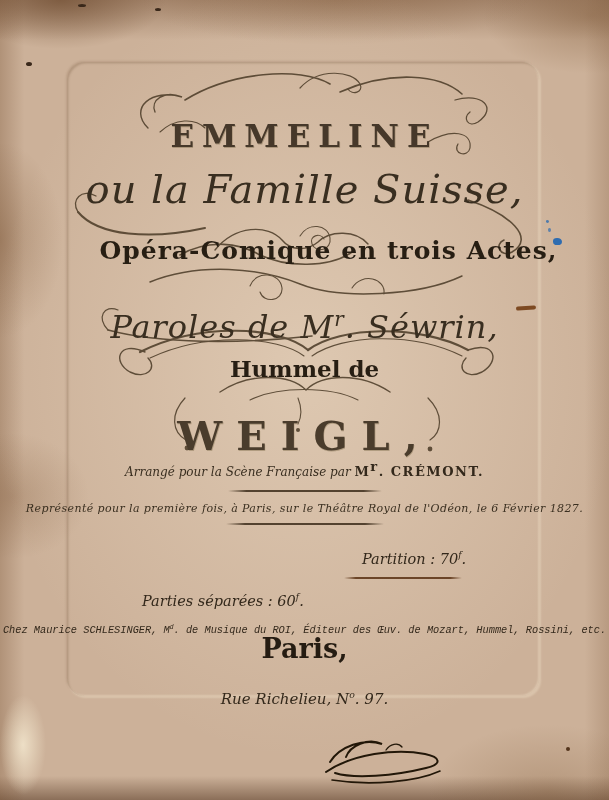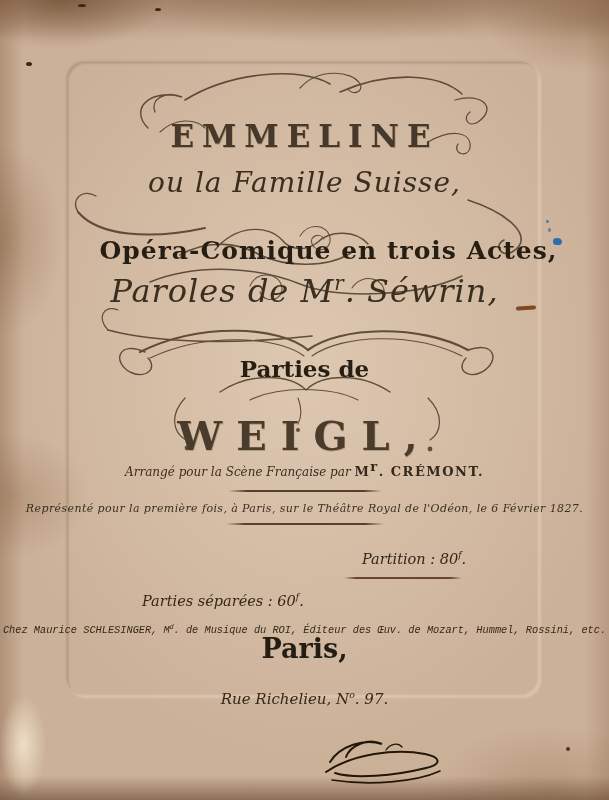--- a/index.html
+++ b/index.html
@@ -31,21 +31,21 @@
       inset -1px -1px 2px rgba(240,224,200,0.45),
       1.5px 1.5px 2px rgba(240,224,200,0.40),
       -1px -1px 2px rgba(92,62,38,0.16);
   }
 
   .title-main{
     font-size:31px;font-weight:bold;letter-spacing:8px;
     color:#46382a;text-shadow:0.6px 0.6px 0 rgba(160,140,112,0.8);
   }
   .script{font-style:italic;color:#392e20;}
-  .subtitle{font-size:28px;letter-spacing:1px;}
+  .subtitle{font-size:40px;letter-spacing:1px;}
   .genre{font-size:25px;font-weight:bold;color:#271e13;letter-spacing:1px;margin-left:24px;}
   .paroles{font-size:32px;letter-spacing:1px;}
   .musique{font-size:23px;font-weight:bold;color:#271e13;}
   .composer{
     font-size:40px;font-weight:bold;letter-spacing:14px;
     color:#4a3c2c;text-shadow:0.6px 0.6px 0 rgba(166,146,118,0.8);
   }
   .arrange-line{font-size:12px;color:#33281b;}
   .arrange-line .caps{font-style:normal;font-weight:bold;letter-spacing:1.5px;font-size:13px;}
   .premiere-line{font-size:11px;letter-spacing:0.4px;color:#3a2f20;}
@@ -115,43 +115,43 @@
     <path d="M298,398 c4,10 4,18 0,26" stroke-width="1.1"></path>
     <circle cx="298" cy="430" r="2" fill="#4a3a26" stroke="none"></circle>
   </svg>
 
   <div class="abs centered title-main" style="top:118px;">EMMELINE</div>
 
   <div class="abs centered script subtitle" style="top:166px;">ou la Famille Suisse,</div>
 
   <div class="abs centered genre" style="top:236px;">Opéra-Comique en trois Actes,</div>
 
-  <div class="abs centered script paroles" style="top:272px;">
+  <div class="abs centered script paroles" style="top:308px;">
     <span>Paroles de M</span><sup>r</sup><span>. Séwrin,</span>
   </div>
 
-  <div class="abs centered musique" style="top:355px;">Parties de</div>
+  <div class="abs centered musique" style="top:355px;">Hummel de</div>
 
   <div class="abs centered composer" style="top:412px;">WEIGL,</div>
 
   <div class="abs centered arrange-line" style="top:464px;">
     <span class="script">Arrangé pour la Scène Française par </span><span class="caps">M</span><sup class="caps">r</sup><span class="caps">. CRÉMONT.</span>
   </div>
 
   <div class="abs rule" style="left:228px;top:490px;width:154px;"></div>
 
   <div class="abs centered script premiere-line" style="top:502px;">Représenté pour la première fois, à Paris, sur le Théâtre Royal de l'Odéon, le 6 Février 1827.</div>
 
   <div class="abs rule rule-thin" style="left:226px;top:523px;width:158px;"></div>
 
   <div class="abs script price" style="left:142px;top:553px;margin-top:40px;">
     <span>Parties séparées : 60</span><sup>f</sup><span>.</span>
   </div>
   <div class="abs script price" style="left:362px;top:551px;">
-    <span>Partition : 80</span><sup>f</sup><span>.</span>
+    <span>Partition : 70</span><sup>f</sup><span>.</span>
   </div>
   <div class="abs rule rule-thin rule-brown" style="left:344px;top:577px;width:118px;"></div>
 
   <div class="abs centered city" style="top:633px;text-align:center;">Paris,</div>
 
   <div class="abs centered script publisher-line" style="top:624px;font-family:Liberation Mono, monospace;">
     <span>Chez Maurice SCHLESINGER, M</span><sup>d</sup><span>. de Musique du ROI, Éditeur des Œuv. de Mozart, Hummel, Rossini, etc.</span>
   </div>
   <div class="abs centered script address-line" style="top:659px;">
     <span>Rue Richelieu, N</span><sup>o</sup><span>. 97.</span>

